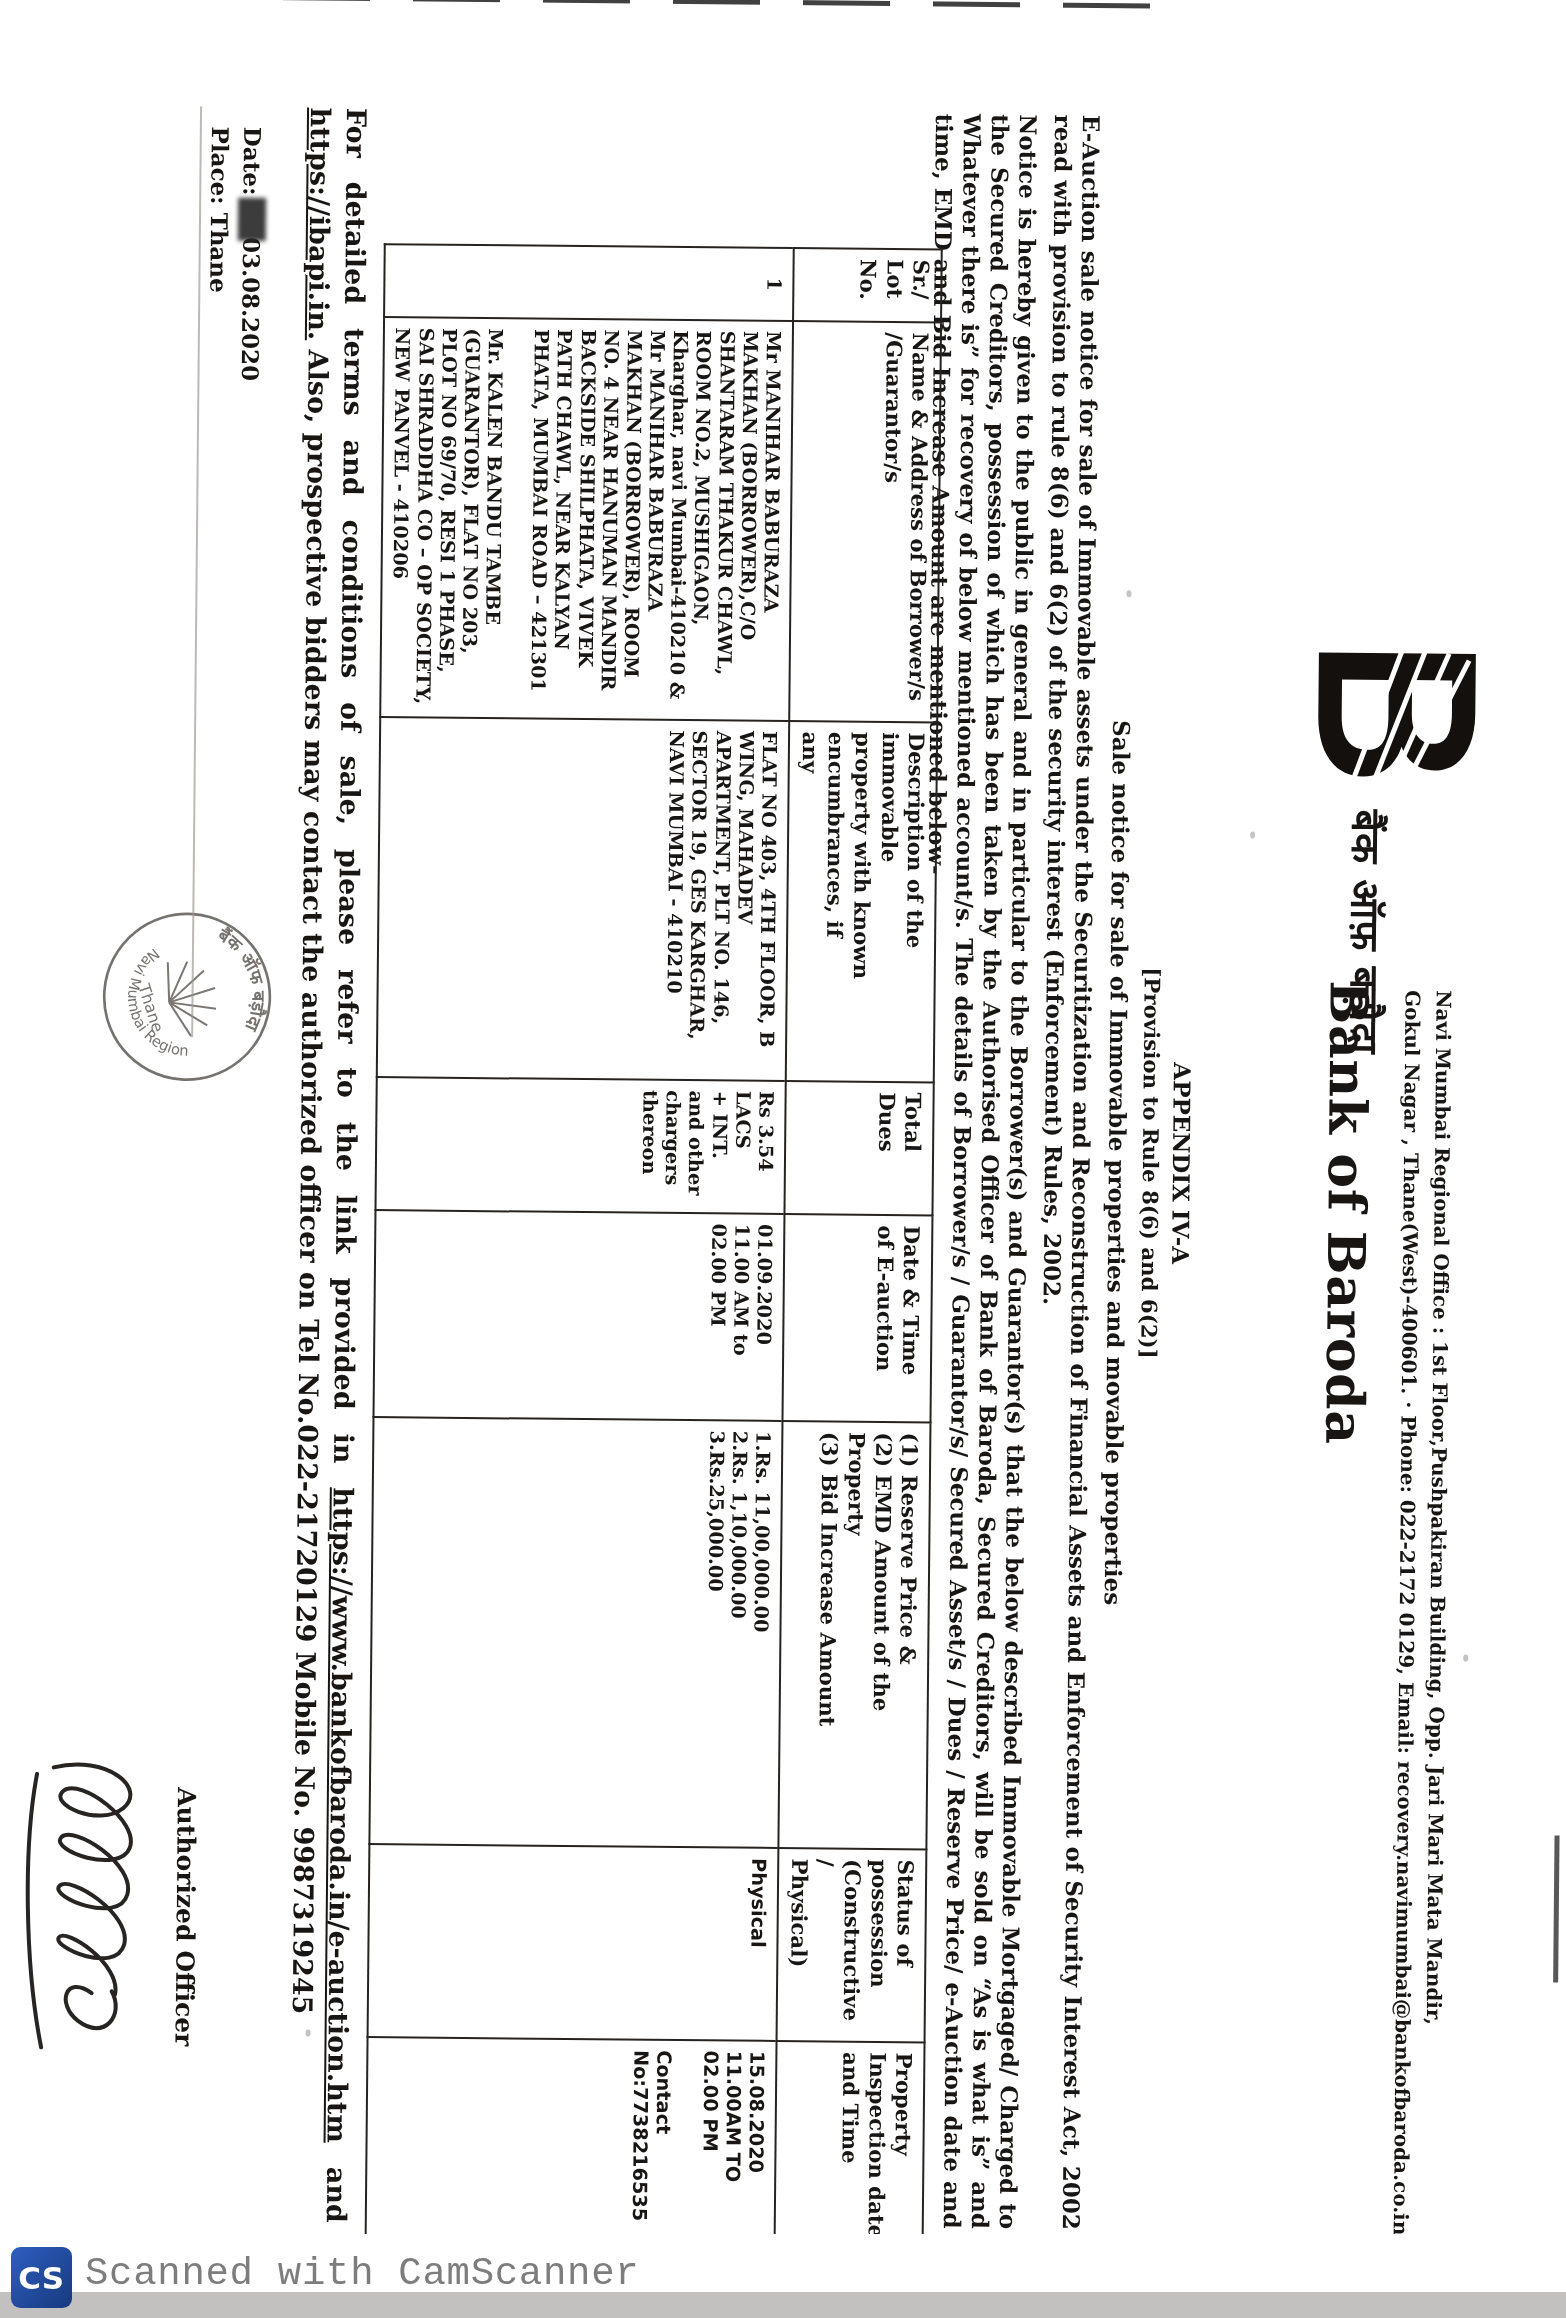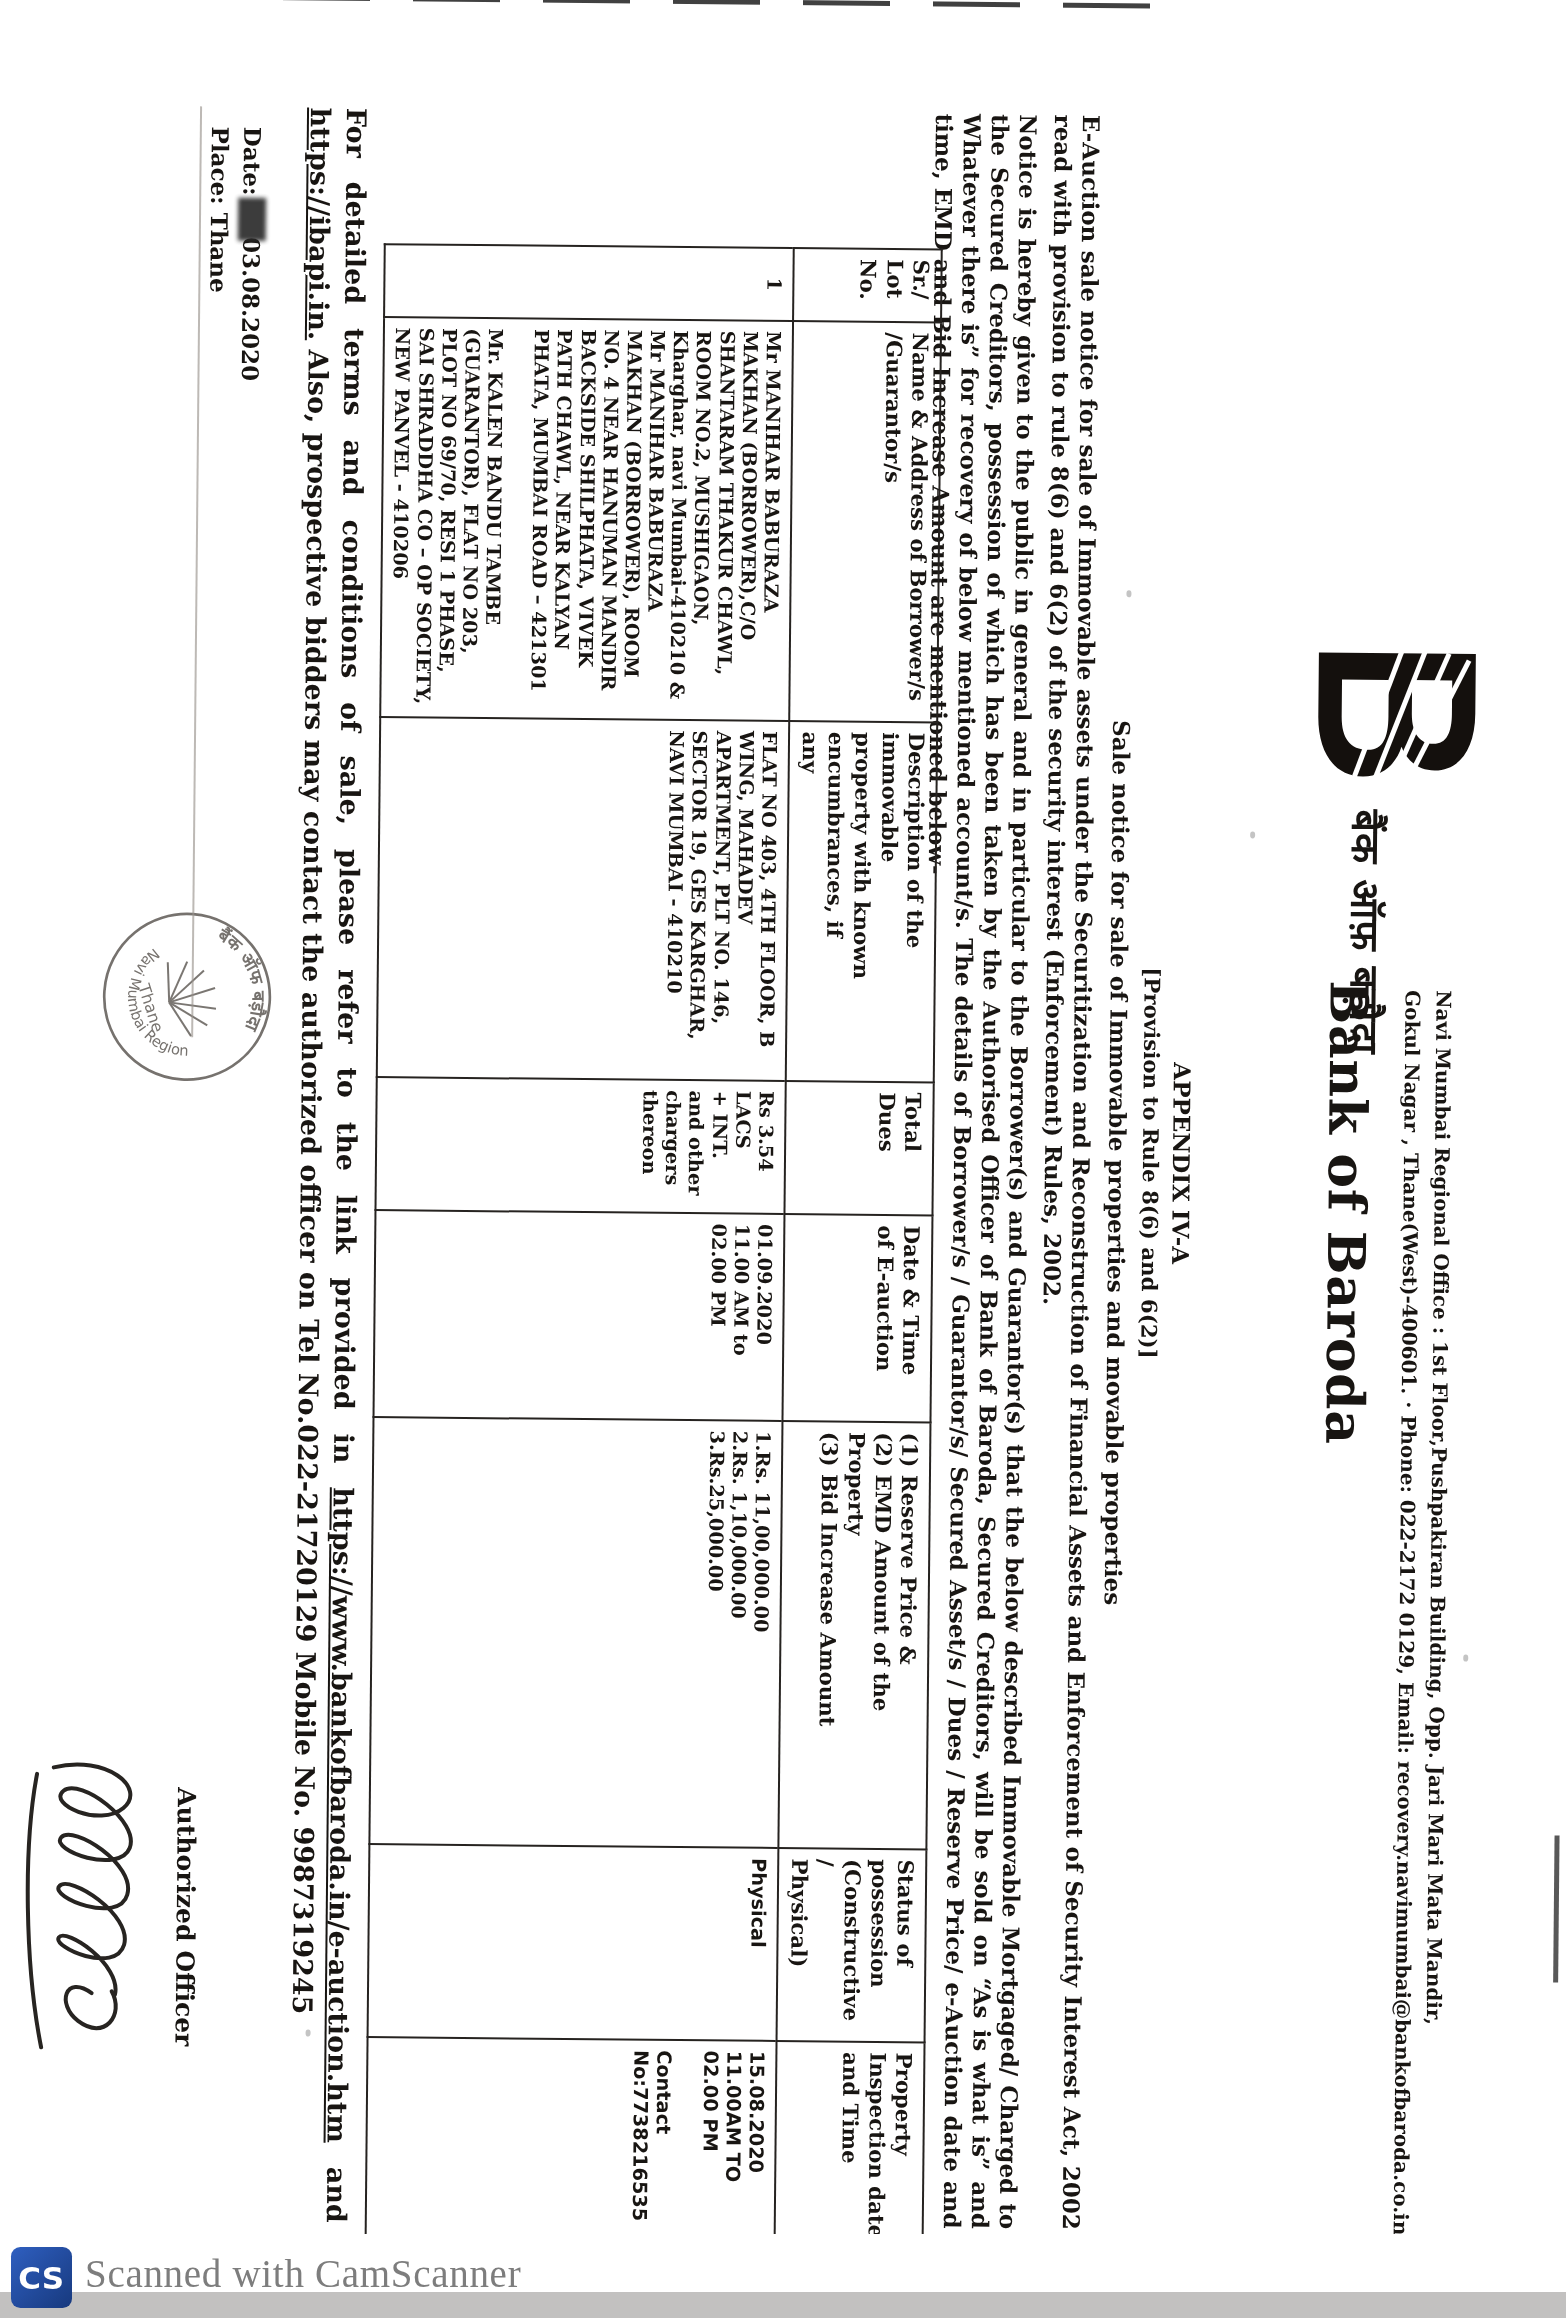--- a/index.html
+++ b/index.html
@@ -50,21 +50,21 @@
   .edgeL{left:0;top:427px;width:4.7px;height:1081px;
          background:repeating-linear-gradient(to bottom,#111 0 87px,transparent 87px 130px);opacity:.8;}
   .edgeT2{left:1828px;top:0;width:147px;height:4.7px;background:#111;opacity:.7;}
   .speck{width:6.7px;height:5.3px;border-radius:50%;background:#555;opacity:.35;}
   
   #camStrip{position:absolute;left:0;bottom:0;width:1566px;height:85px;background:#fff;z-index:10;}
   #camBar{position:absolute;left:0;bottom:0;width:100%;height:27px;background:#c2c1c0;}
   #csLogo{position:absolute;left:10.7px;bottom:10.7px;width:61px;height:61px;border-radius:9.3px;
           background:linear-gradient(135deg,#2f5fc0,#17397e);display:flex;align-items:center;justify-content:center;
           font-family:"DejaVu Sans",sans-serif;font-weight:bold;font-size:31px;color:#fff;}
-  #camText{position:absolute;left:85px;bottom:23px;font-family:Liberation Serif, serif;
+  #camText{position:absolute;left:85px;bottom:23px;font-family:Liberation Mono, monospace;
            font-size:39px;color:#7d7d7d;letter-spacing:0.7px;}
 </style>
 </head>
 <body>
 
 <div id="page">
   <div id="rot">
     <div id="sheet">
 
       <div class="abs edgeL"></div>

